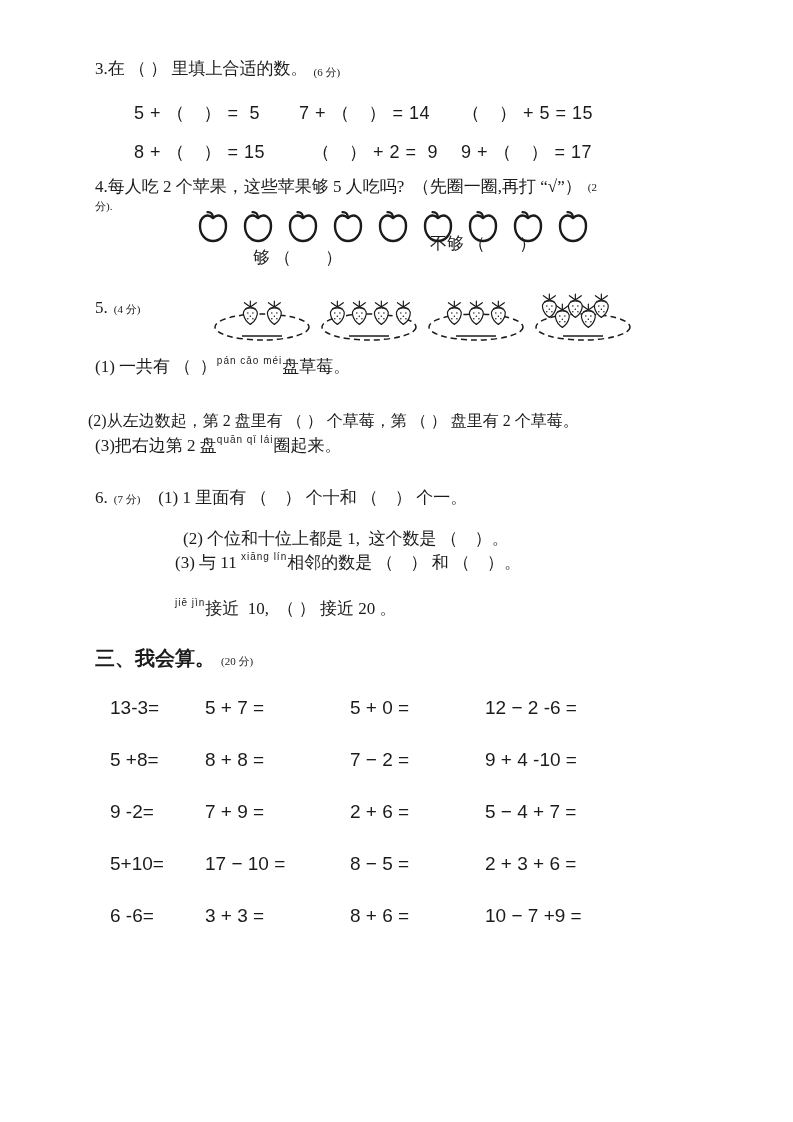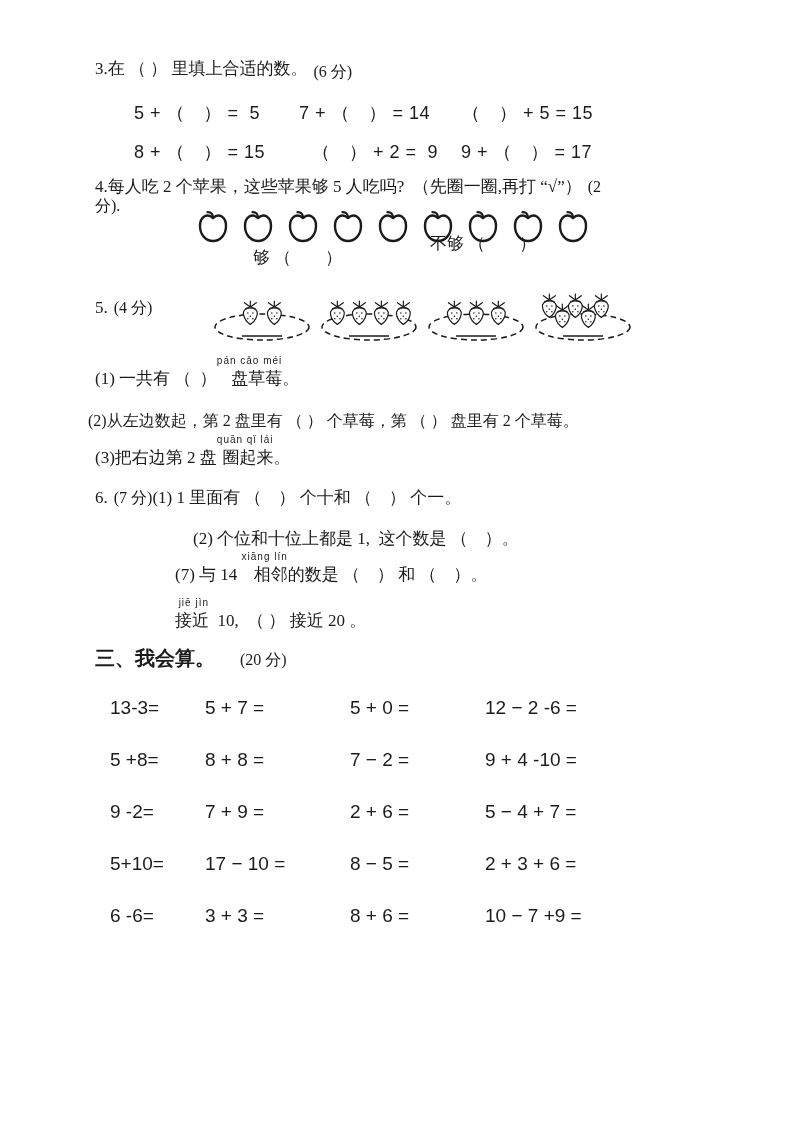--- a/index.html
+++ b/index.html
@@ -3,23 +3,23 @@
 <meta charset="utf-8">
 <style>
   * { margin:0; padding:0; box-sizing:border-box; }
   body { background:#ffffff; font-family:"Liberation Serif","DejaVu Serif",serif; color:#1b1b1b; }
   #page { position:relative; width:793px; height:1122px; background:#ffffff; overflow:hidden; }
 
   .abs  { position:absolute; white-space:pre; }
   .line { position:absolute; display:flex; align-items:flex-end; white-space:pre; }
   .cn   { font-size:17px; line-height:24px; }
   .cn-sm{ font-size:16px; line-height:24px; }
-  .small{ font-size:16px; line-height:18px; }
-
-  .ruby   { display:inline-flex; flex-direction:column; align-items:flex-end; }
+  .small{ font-size:11px; line-height:18px; }
+
+  .ruby   { display:inline-flex; align-items:flex-start; }
   .pinyin { font-family:"Liberation Sans","DejaVu Sans",sans-serif; font-size:10px; line-height:11px;
             letter-spacing:1px; margin-bottom:1px; white-space:pre; }
 
   .eq { position:absolute; font-family:"Liberation Sans","DejaVu Sans",sans-serif;
         font-size:18px; letter-spacing:.5px; white-space:pre; }
   #eq00{left:134px;top:101px} #eq01{left:299px;top:101px} #eq02{left:462px;top:101px}
   #eq10{left:134px;top:140px} #eq11{left:312px;top:140px} #eq12{left:461px;top:140px}
 
   #q3h  { left:95px;  top:57px; }
   #q4l1 { left:95px;  top:175px; align-items:center; }
@@ -28,25 +28,25 @@
   #enough    { left:253px; top:246px; }
   #notenough { left:430px; top:232px; }
 
   #q5h  { left:95px; top:296px; align-items:baseline; }
   #plates { position:absolute; left:212px; top:293px; display:flex; gap:7px; align-items:flex-end; }
   #q5i1 { left:95px; top:355px; }
   #q5i2 { left:88px; top:409px; }
   #q5i3 { left:95px; top:434px; }
 
   #q6l1 { left:95px; top:486px; align-items:baseline; }
-  #q6i2 { left:193px; top:527px; }
+  #q6i2 { left:183px; top:527px; }
   #q6i3 { left:175px; top:551px; }
   #q6i4 { left:175px; top:597px; }
 
-  #s3h  { left:95px; top:645px; align-items:baseline;gap:19px; }
+  #s3h  { left:95px; top:645px; align-items:baseline; }
   #s3h .ttl { font-family:"Liberation Sans","DejaVu Sans",sans-serif; font-weight:700; font-size:20px; }
 
   #calc { position:absolute; left:110px; top:696px; display:grid;
           grid-template-columns:95px 145px 135px 210px; row-gap:28px;
           font-family:"Liberation Sans","DejaVu Sans",sans-serif; font-size:19px; line-height:24px; }
   #calc span { white-space:pre; }
 
   .pts { margin-left:6px; }
   svg  { display:block; }
 </style>
@@ -302,28 +302,28 @@
     <span>(3)把右边第 2 盘</span>
     <span class="ruby">
       <span class="pinyin">quān qǐ lái</span>
       <span class="cn">圈起来</span>
     </span>
     <span>。</span>
   </div>
 
   <div class="line cn" id="q6l1">
     <span>6.</span>
-    <span class="small pts" style="">(7 分)</span>
+    <span class="small pts" style="margin-right:18px">(7 分)</span>
     <span>(1) 1 里面有 （　） 个十和 （　） 个一。</span>
   </div>
 
   <div class="abs cn" id="q6i2">(2) 个位和十位上都是 1,  这个数是 （　）。</div>
 
   <div class="line cn" id="q6i3">
-    <span>(7) 与 14 </span>
+    <span>(3) 与 11 </span>
     <span class="ruby">
       <span class="pinyin">xiāng lín</span>
       <span class="cn">相邻</span>
     </span>
     <span>的数是 （　） 和 （　）。</span>
   </div>
 
   <div class="line cn" id="q6i4">
     <span class="ruby">
       <span class="pinyin">jiē jìn</span>

